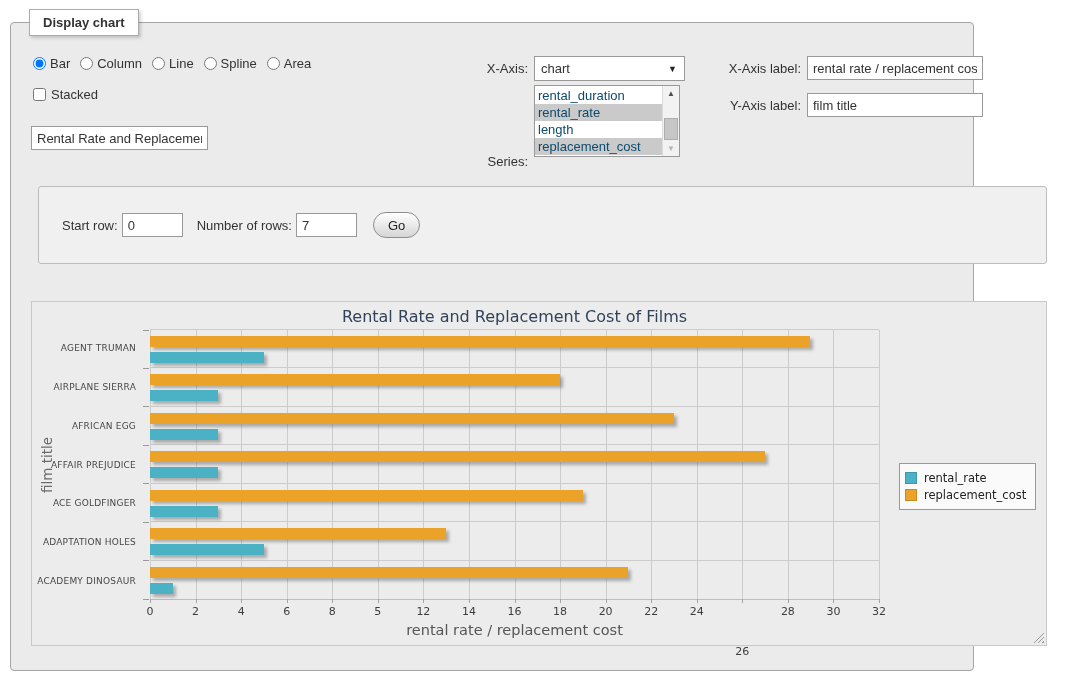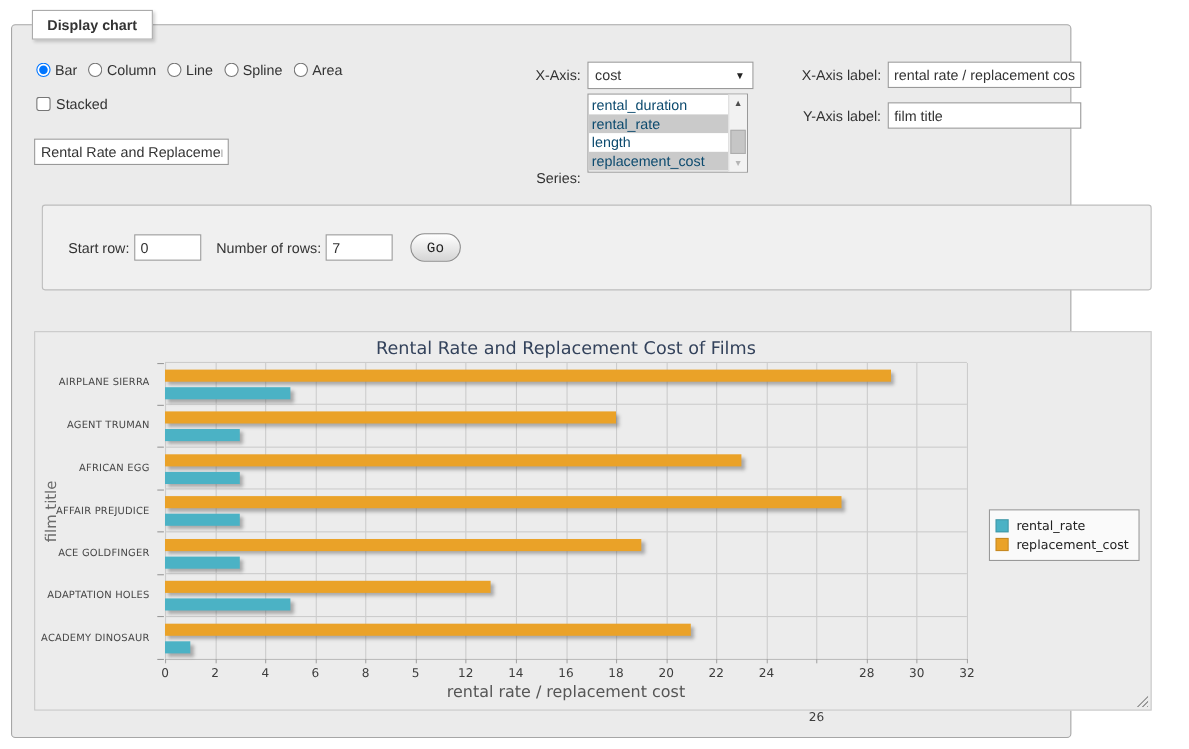--- a/index.html
+++ b/index.html
@@ -44,21 +44,21 @@
     background:#c6c6c6; border:1px solid #adadad; }
 
   
   .rows-panel { position:absolute; left:27px; top:163px; width:1009px; height:78px;
     background:#f0f0f0; border:1px solid #bdbdbd; border-radius:3px;
     display:flex; align-items:center; padding-left:23px; }
   .rows-panel .lbl { margin-right:4px; }
   .rows-panel input[type="text"] { position:static; width:61px; height:24px; }
   .gap14 { width:14px; } .gap16 { width:16px; }
   .go-btn { height:26px; padding:0 14px; border:1px solid #8d8d8d; border-radius:13px;
-    background:linear-gradient(#ffffff,#d5d5d5); font-family:Liberation Mono, monospace;
+    background:linear-gradient(#ffffff,#d5d5d5); font-family:Liberation Sans, sans-serif;
     font-size:13px; color:#222; }
 
   
   .chart-box { position:absolute; left:20px; top:278px; width:1016px; height:345px;
     background:#ececec; border:1px solid #c9c9c9; font-family:"DejaVu Sans", sans-serif; }
   .chart-title { position:absolute; left:118px; top:5px; width:729px; text-align:center;
     font-size:16px; color:#33425b; }
   .plot { position:absolute; left:118px; top:27px; width:729px; height:271px;
     border-top:1px solid #cccccc; border-bottom:1px solid #bdbdbd; }
   .gl-v { position:absolute; top:0; bottom:0; width:1px; background:#cccccc; z-index:1; }
@@ -119,21 +119,21 @@
 
   <div class="check-group">
     <input type="checkbox" style="">
     <span>Stacked</span>
   </div>
 
   <input type="text" class="title-input" value="Rental Rate and Replacement Cost of Films" style="">
 
   <div class="ctl-label right-align" style="left:400px; top:34px; width:117px;">X-Axis:</div>
   <div class="fake-select">
-    <span>cost</span>
+    <span>chart</span>
     <span class="arrow">▼</span>
   </div>
 
   <div class="ctl-label right-align" style="left:400px; top:127px; width:117px;">Series:</div>
   <div class="ms">
     <div class="ms-options">
         <div class="ms-option">rental_duration</div>
         <div class="ms-option selected">rental_rate</div>
         <div class="ms-option">length</div>
         <div class="ms-option selected">replacement_cost</div>
@@ -159,22 +159,22 @@
     <span class="gap16"></span>
     <button class="go-btn">Go</button>
   </div>
 
   <div class="chart-box">
     <div class="chart-title">Rental Rate and Replacement Cost of Films</div>
     <div class="y-axis-title">
       <span>film title</span>
     </div>
     <div class="cat-labels">
+        <div class="cat-label">AGENT TRUMAN</div>
         <div class="cat-label">AIRPLANE SIERRA</div>
-        <div class="cat-label">AGENT TRUMAN</div>
         <div class="cat-label">AFRICAN EGG</div>
         <div class="cat-label">AFFAIR PREJUDICE</div>
         <div class="cat-label">ACE GOLDFINGER</div>
         <div class="cat-label">ADAPTATION HOLES</div>
         <div class="cat-label">ACADEMY DINOSAUR</div>
       </div>
     <div class="plot">
       <div class="rows-layer">
           <div class="chart-row">
             <div class="bar" style="width: 90.5938%; top: 6px; background: rgb(234, 162, 40);"></div>

